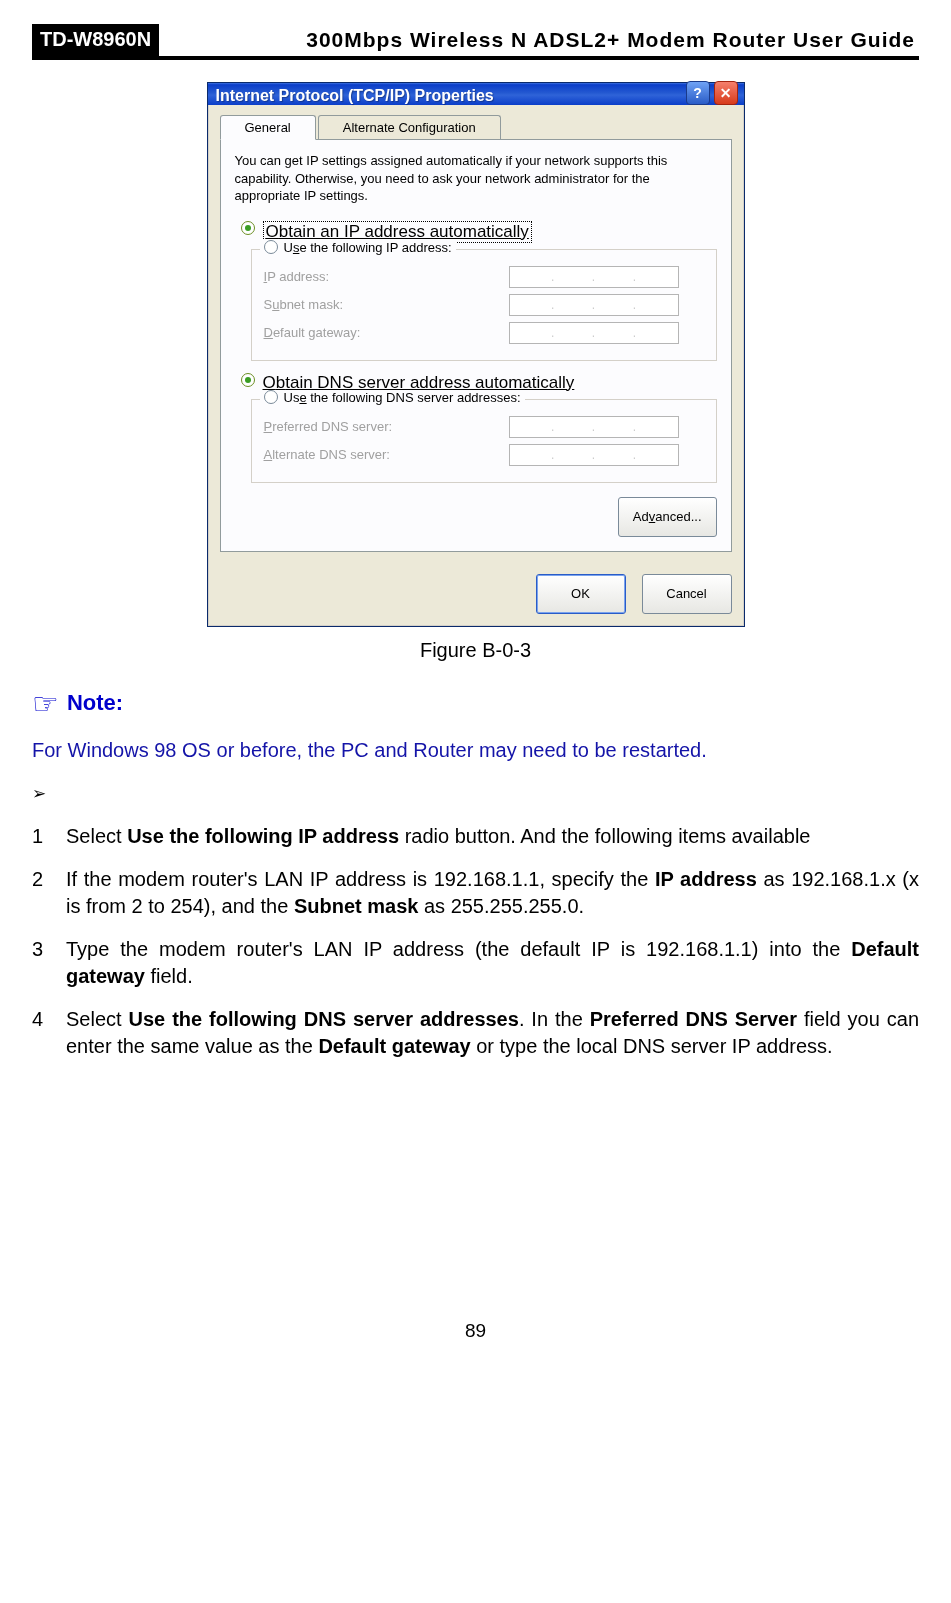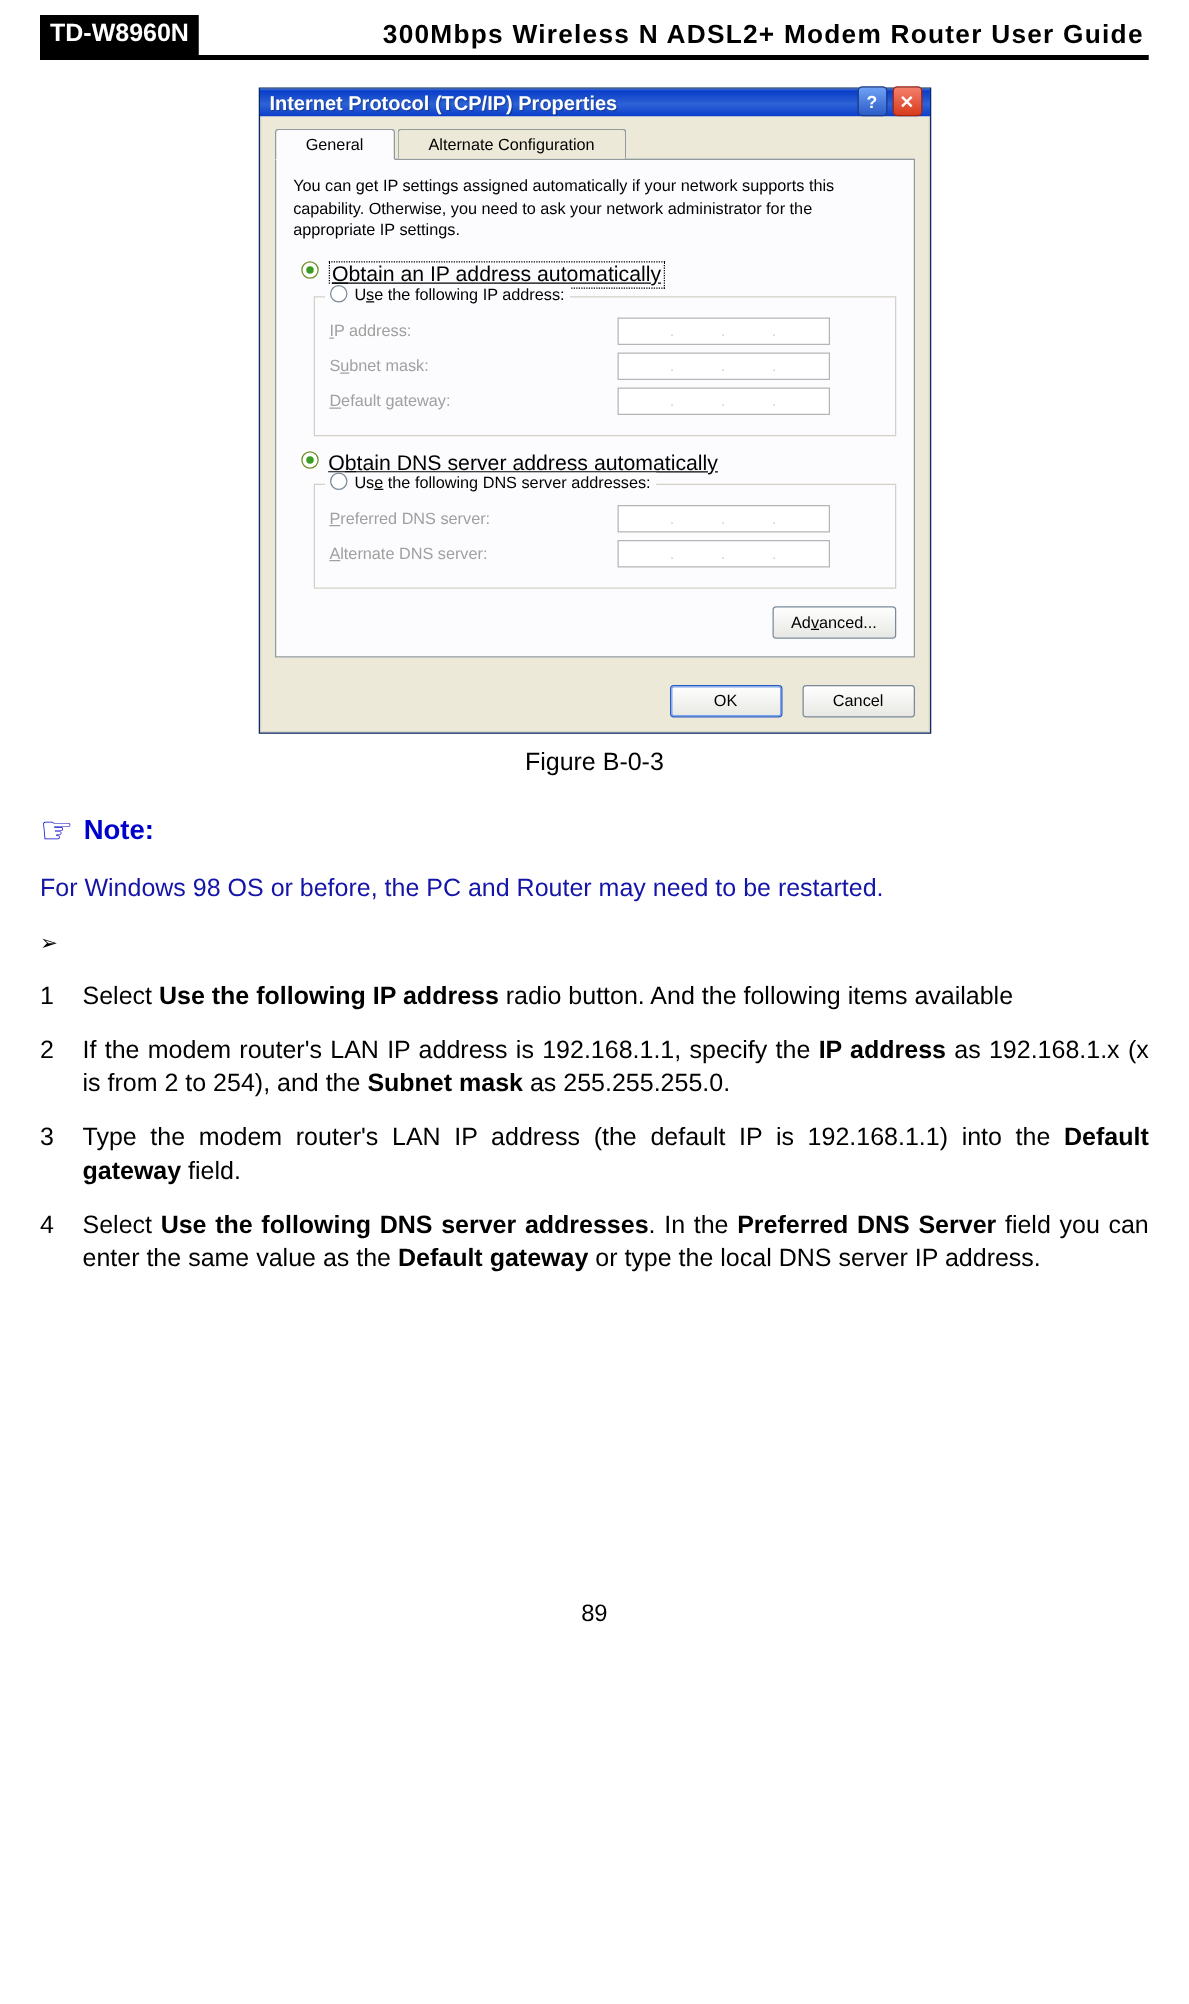--- a/index.html
+++ b/index.html
@@ -9,21 +9,21 @@
     width: 951px;
     margin: 0 auto;
     padding: 0;
     color: #000;
   }
   .page-wrap { padding: 0 32px 20px 32px; }
 
   
   .hdr {
     display: flex;
-    margin-top: 12px;
+    margin-top: 24px;
     border-bottom: 4px solid #000;
   }
   .hdr-model {
     background: #000;
     color: #fff;
     font-weight: bold;
     padding: 4px 8px;
     font-size: 20px;
     white-space: nowrap;
   }
@@ -110,31 +110,31 @@
     position: relative;
   }
   .groupbox-legend {
     position: absolute;
     top: -10px; left: 8px;
     background: #fcfcfe;
     padding: 0 4px;
     display:flex; align-items:center;
   }
   .groupbox-legend .radio { margin-right:6px; }
-  .formrow { display:flex; align-items:center; margin:6px 0; }
+  .formrow { display:flex; align-items:center; margin:6px 0;gap:15px; }
   .formrow label { width: 230px; color:#a0a0a0; font-size:13px; }
   .ipfield {
     display:flex; align-items:center; gap:2px;
     border:1px solid #b5b5b5; width:170px; height:22px;
     background:#fff; padding:0 6px; color:#ccc; font-size:12px;
     justify-content: space-evenly;
   }
   .adv-row { display:flex; justify-content:flex-end; margin-top:14px; }
   .btn {
-    min-width: 90px; height: 26px;
+    min-width: 90px; height: 40px;
     border:1px solid #7a8a99; border-radius:3px;
     background: linear-gradient(180deg,#fff,#e7e7e3);
     font-size:13px; padding:0 14px;
     display:inline-flex; align-items:center; justify-content:center;
   }
   .dlg-footer {
     display:flex; justify-content:flex-end; gap:16px;
     padding: 10px 12px 12px 0;
   }
 

